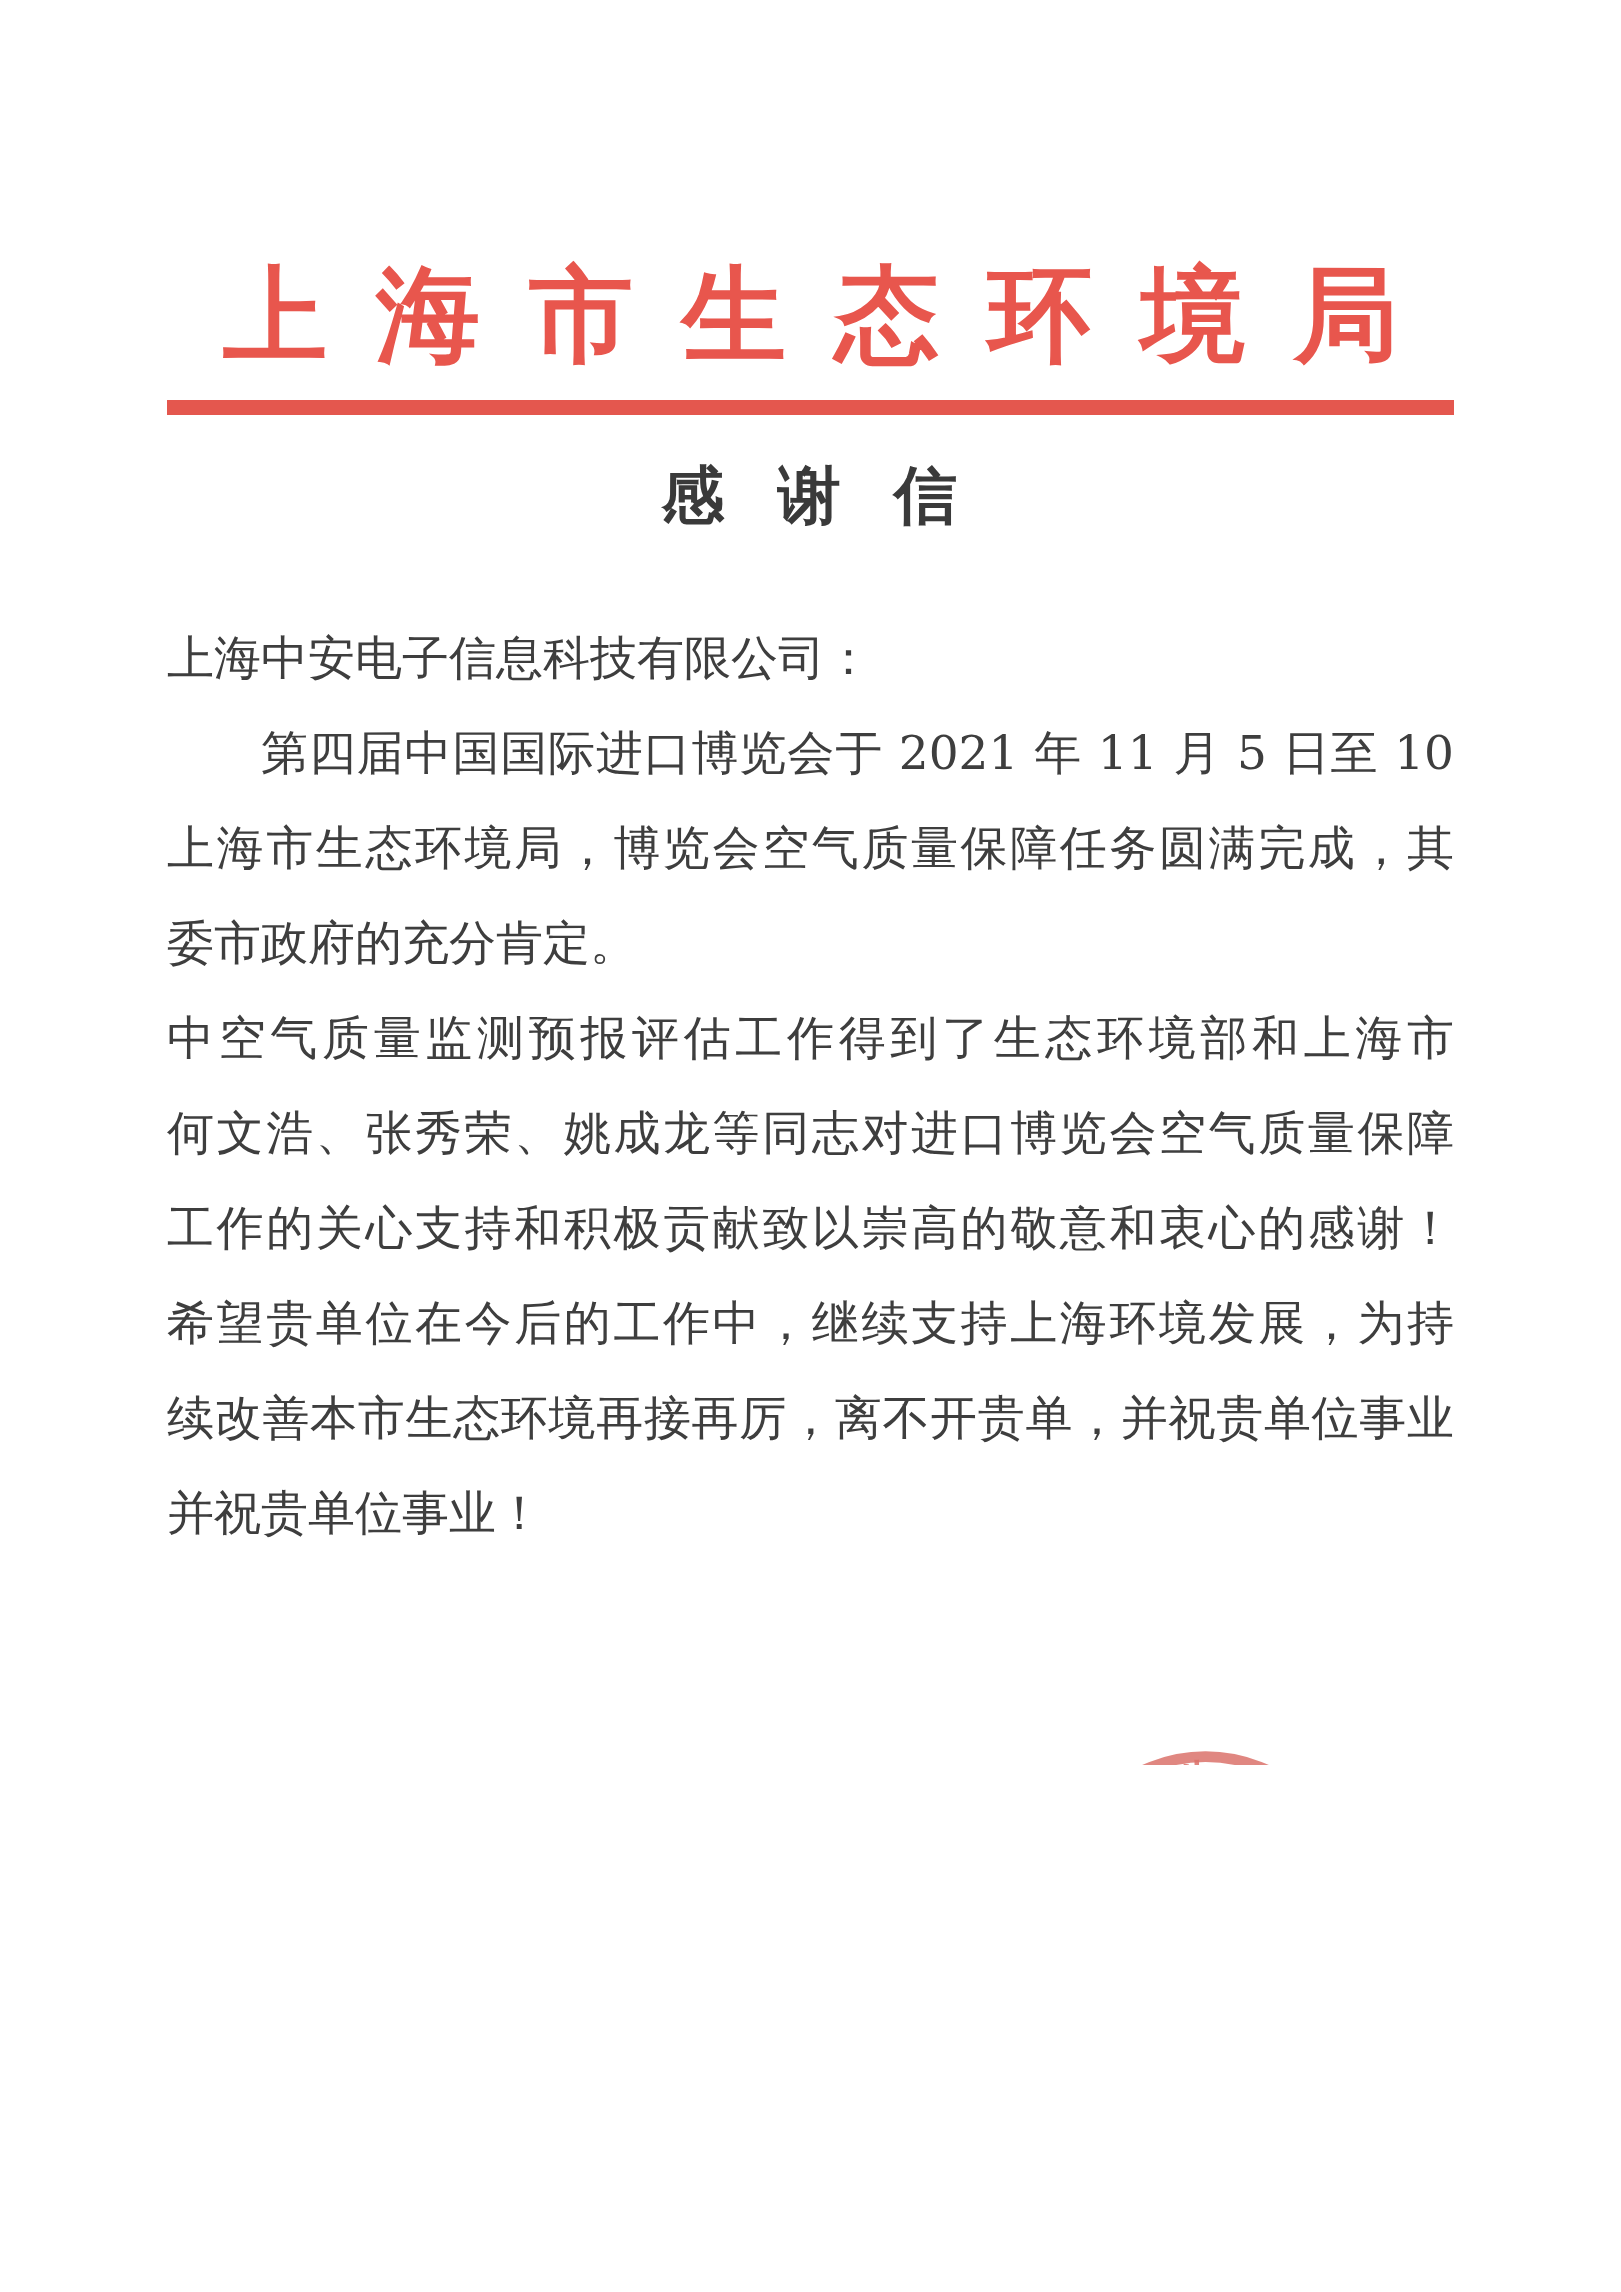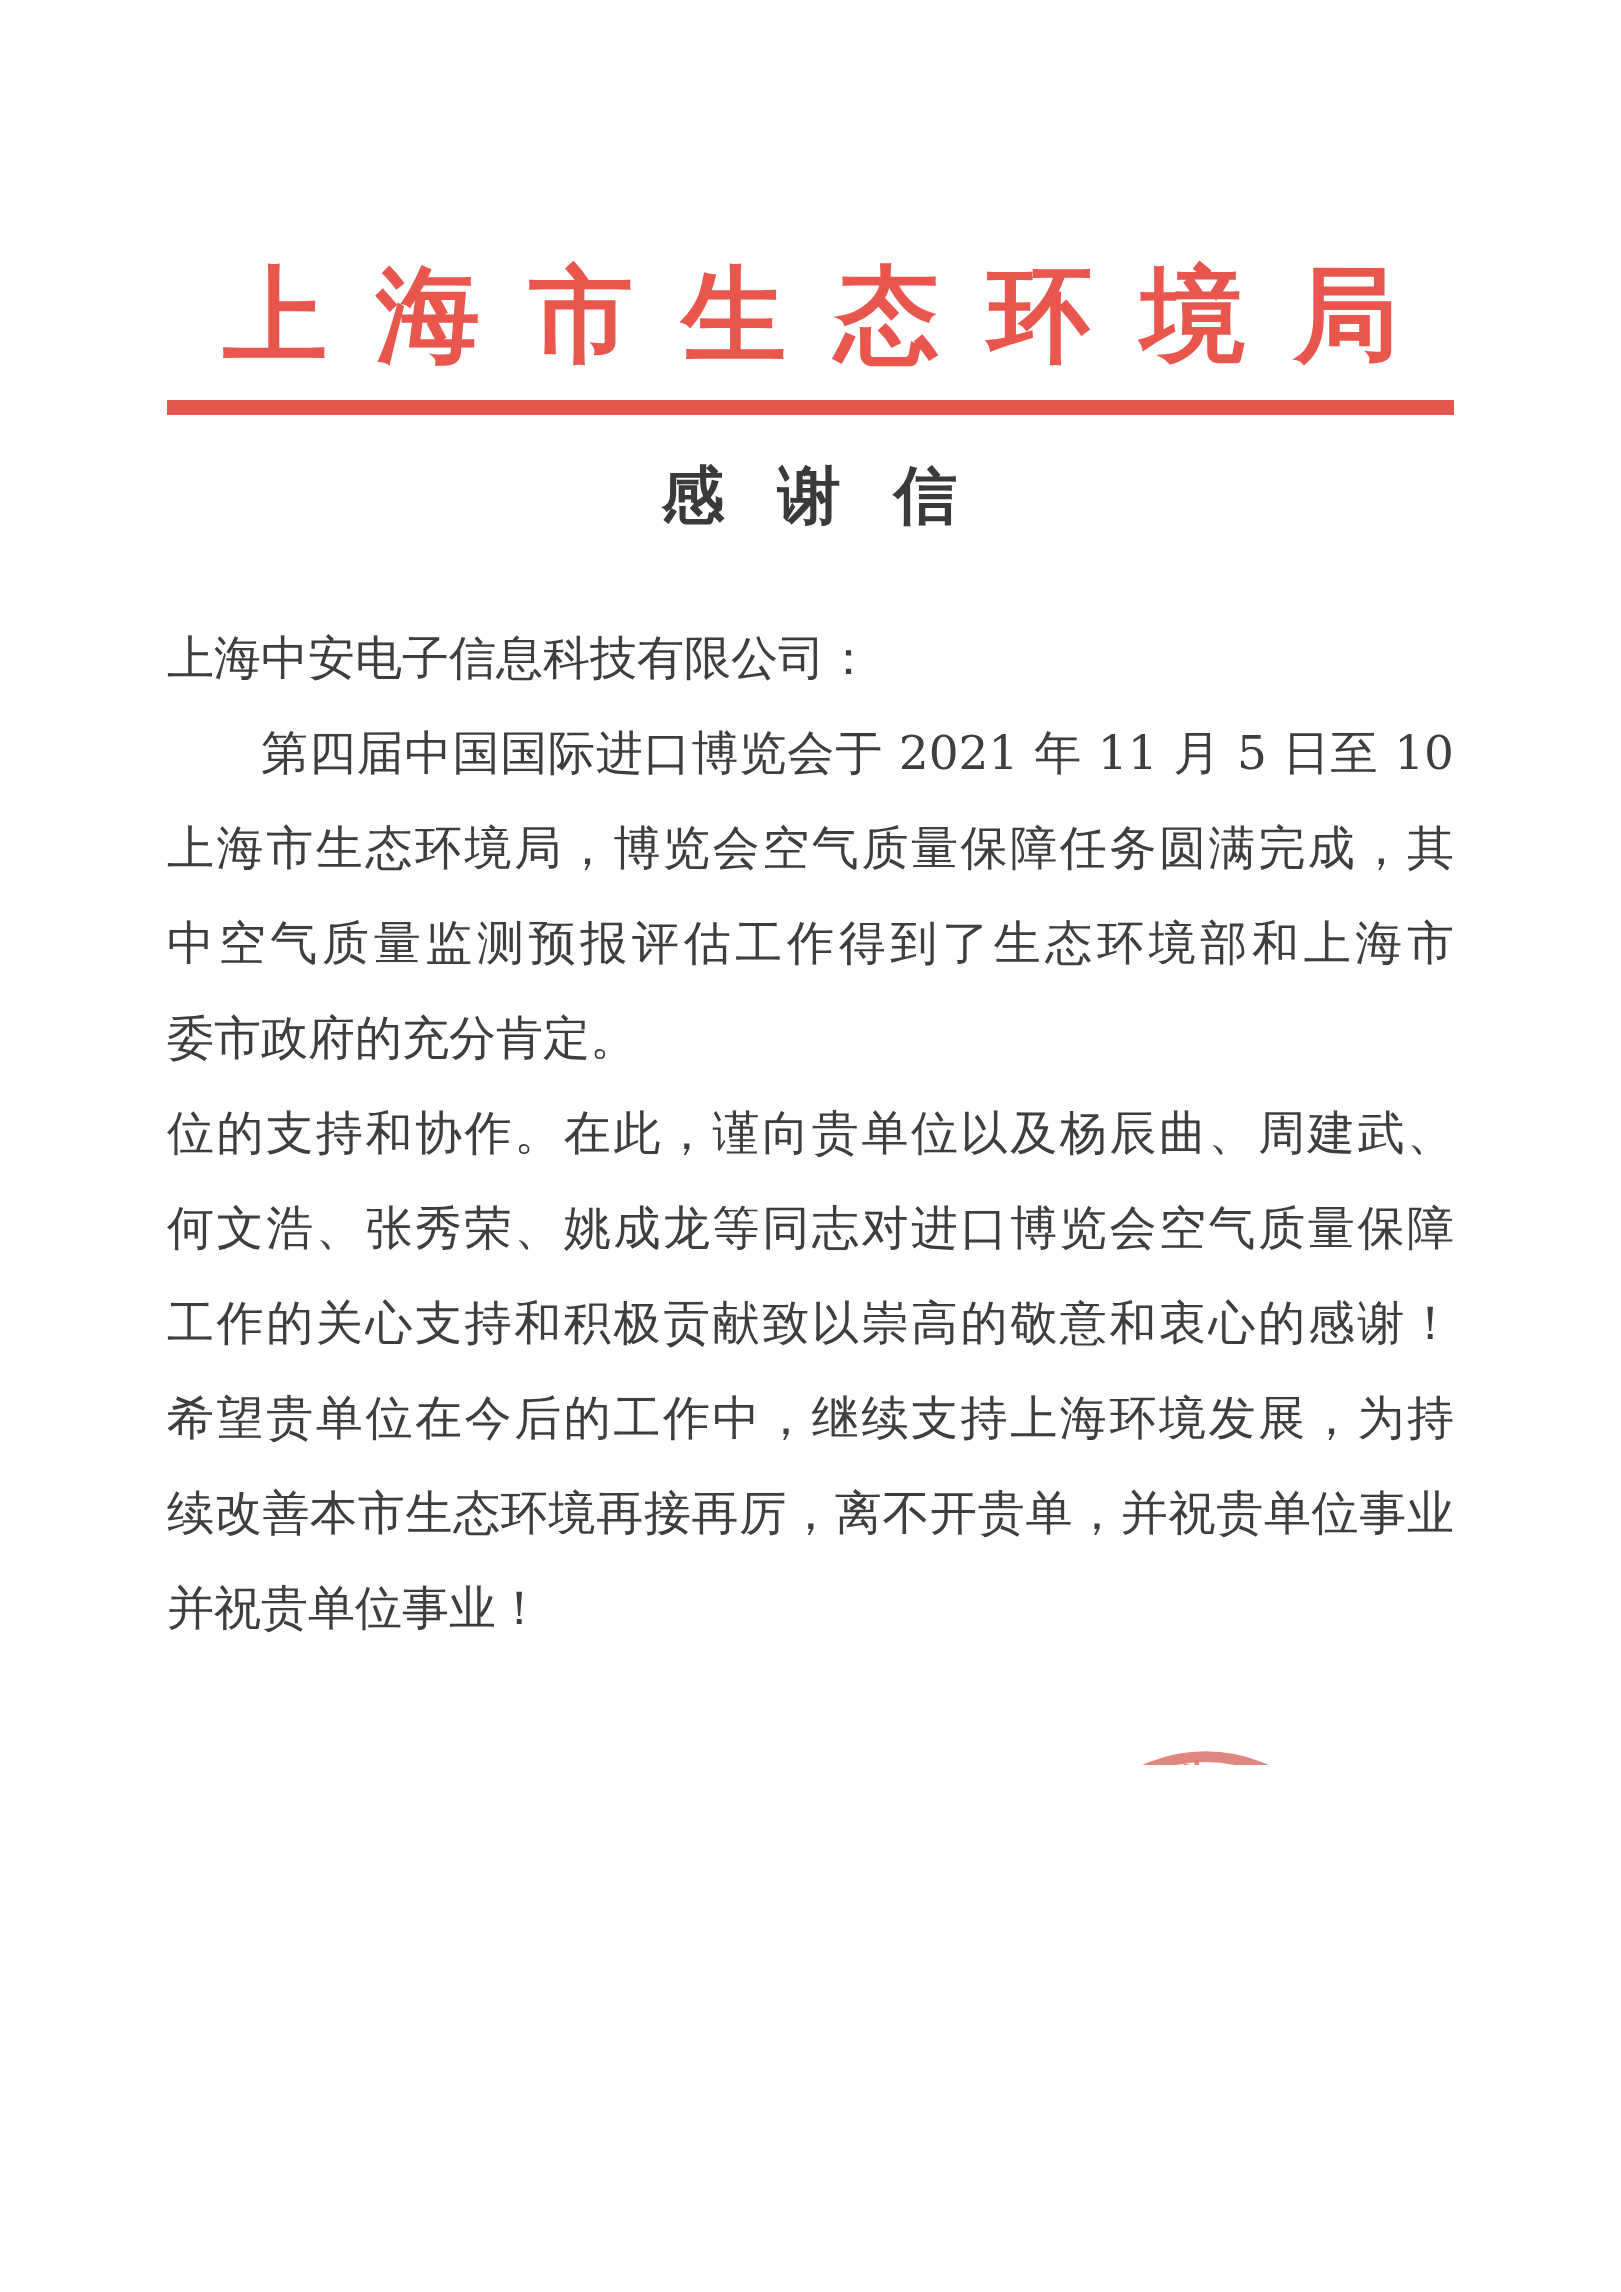--- a/index.html
+++ b/index.html
@@ -123,23 +123,22 @@
   <div class="agency-header">上海市生态环境局</div>
 
   <div class="header-rule"></div>
 
   <div class="letter-title">感 谢 信</div>
 
   <div class="letter-body">
     <div class="line flush">上海中安电子信息科技有限公司：</div>
     <div class="line indent">第四届中国国际进口博览会于 2021 年 11 月 5 日至 10</div>
     <div class="line">上海市生态环境局，博览会空气质量保障任务圆满完成，其</div>
+    <div class="line flush">委市政府的充分肯定。</div>
     <div class="line">中空气质量监测预报评估工作得到了生态环境部和上海市</div>
-    <div class="line flush">委市政府的充分肯定。</div>
-    <div class="line">位的支持和协作。在此，谨向贵单位以及杨辰曲、周建武、</div>
     <div class="line">何文浩、张秀荣、姚成龙等同志对进口博览会空气质量保障</div>
     <div class="line">工作的关心支持和积极贡献致以崇高的敬意和衷心的感谢！</div>
     <div class="line">希望贵单位在今后的工作中，继续支持上海环境发展，为持</div>
     <div class="line">续改善本市生态环境再接再厉，离不开贵单，并祝贵单位事业</div>
     <div class="line flush">并祝贵单位事业！</div>
   </div>
 
   <div class="signature">上海市生态环境局</div>
 
   <div class="letter-date">2021 年 11 月 22 日</div>

